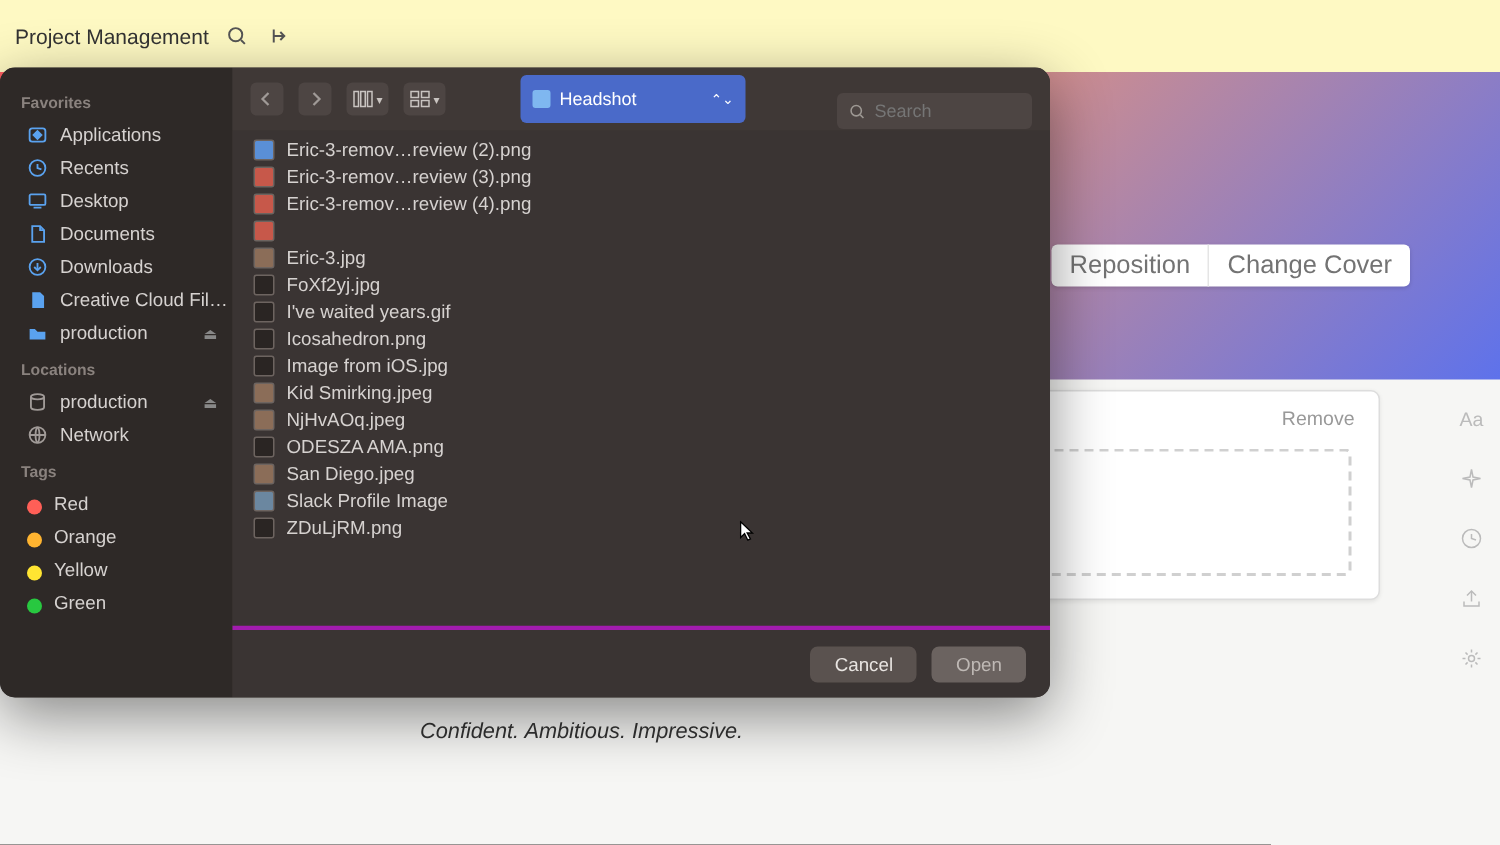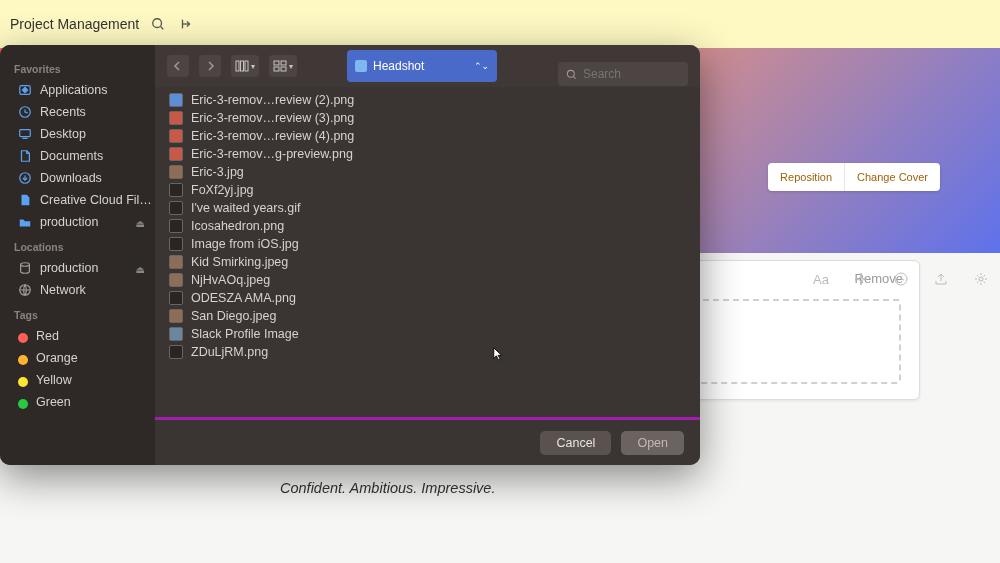--- a/index.html
+++ b/index.html
@@ -30,21 +30,21 @@
     position: absolute; top: 48px; left: 0; right: 0; height: 205px;
     background: linear-gradient(135deg, #ff5e62 0%, #ff9966 40%, #5e72eb 100%);
   }
   .cover-actions {
     position: absolute; top: 48px; right: 60px;
     background: #fff; border-radius: 4px;
     display: flex; box-shadow: 0 1px 3px rgba(0,0,0,0.15);
     height: 28px; margin-top: 115px;
   }
   .cover-btn {
-    padding: 0 12px; font-size: 11px; color: #a16207;
+    padding: 0 12px; font-size: 17px; color: #737373;
     display:flex; align-items:center; cursor:pointer;
   }
   .cover-btn + .cover-btn { border-left: 1px solid #e5e5e5; }
 
   
   .dropzone {
     position: absolute; left: 300px; top: 260px;
     width: 620px; height: 140px;
     background: #fff; border: 1px solid #ddd; border-radius: 6px;
     box-shadow: 0 1px 3px rgba(0,0,0,0.08);
@@ -65,21 +65,21 @@
   .page-text {
     position: absolute; left: 280px; top: 480px; right: 60px;
     font-size: 14.5px; color: #333;
   }
   .page-text p { margin-bottom: 16px; }
   .page-text .italic { font-style: italic; }
 
   
   .right-rail {
     position: absolute; top: 270px; right: 10px;
-    display:flex; gap:22px;
+    display:flex; flex-direction:column; gap:22px;
     color:#bbb;
   }
   .right-rail .ri { width:18px; height:18px; display:flex; align-items:center; justify-content:center; }
 
   
   .finder {
     position: absolute; top: 45px; left: 0;
     width: 700px; height: 420px;
     display: flex;
     background: #3a3433;
@@ -433,21 +433,20 @@
         <div class="file-row">
           <span class="thumb" style="background:#c7584a;border:1px solid #6d6460"></span>
     <span>Eric-3-remov…review (3).png</span>
         </div>
         <div class="file-row">
           <span class="thumb" style="background:#c7584a;border:1px solid #6d6460"></span>
     <span>Eric-3-remov…review (4).png</span>
         </div>
         <div class="file-row">
           <span class="thumb" style="background:#c7584a;border:1px solid #6d6460"></span>
-    <span>Eric-3-remov…g-preview.png</span>
         </div>
         <div class="file-row">
           <span class="thumb" style="background:#8b6d58;border:1px solid #6d6460"></span>
     <span>Eric-3.jpg</span>
         </div>
         <div class="file-row">
           <span class="thumb" style="background:#2a2523;border:1px solid #6d6460"></span>
     <span>FoXf2yj.jpg</span>
         </div>
         <div class="file-row">

